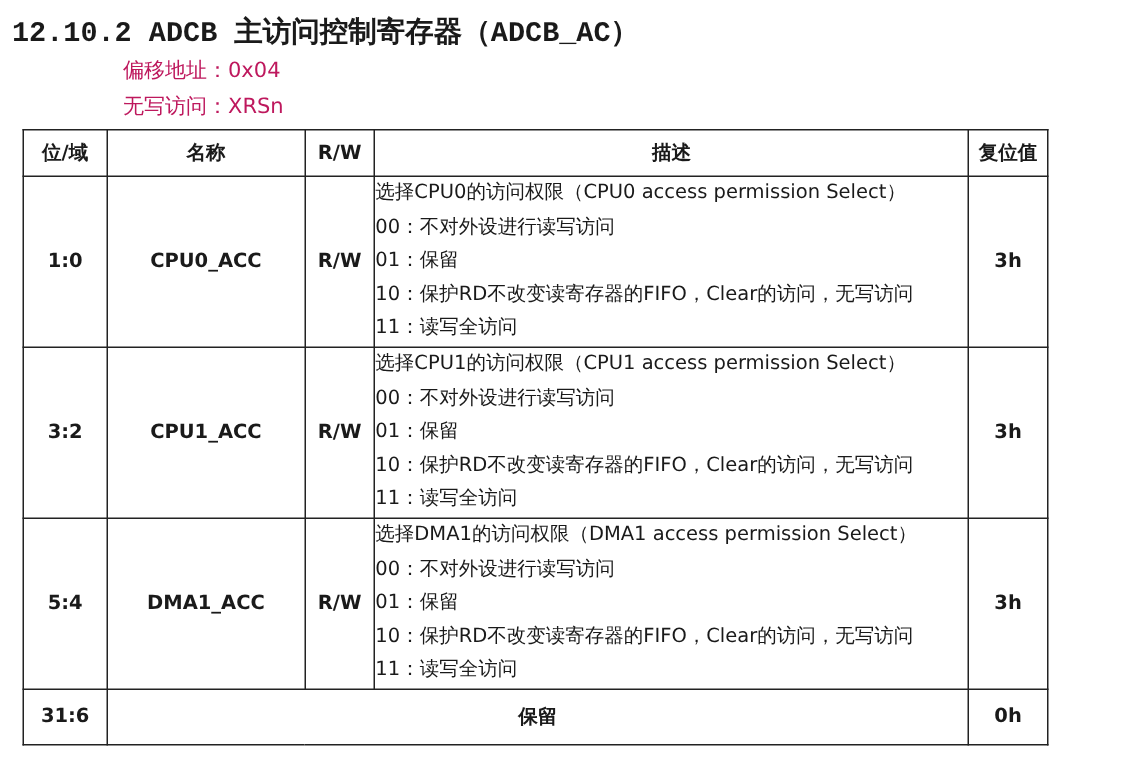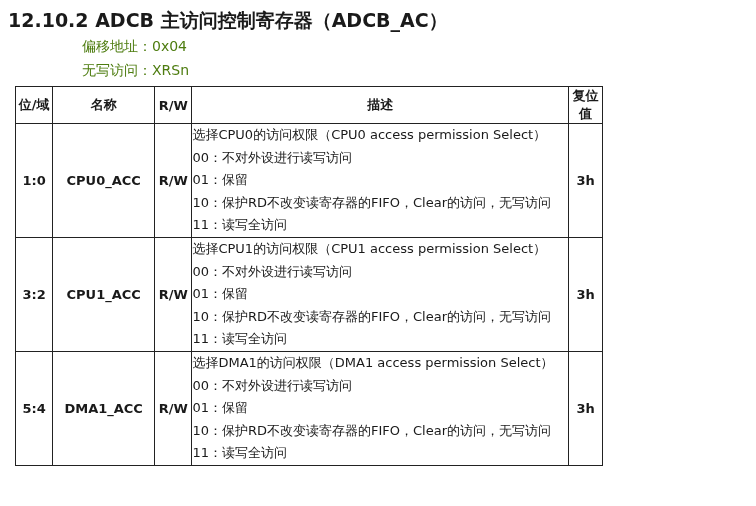--- a/index.html
+++ b/index.html
@@ -1,22 +1,22 @@
 <!DOCTYPE html>
 <html><head>
 <meta charset="utf-8">
 <style>
   html, body { margin: 0; padding: 0; background: #ffffff; }
   body { width: 756px; height: 506px; position: relative; overflow: hidden; color: #1a1a1a;
          font-family: "DejaVu Sans", "Liberation Sans", sans-serif; }
-  .title { position: absolute; left: 8px; top: 8px; font-size: 19px; font-weight: bold; letter-spacing: 0px; white-space: nowrap; }
-  .meta { position: absolute; left: 82px; font-size: 14px; white-space: nowrap; color: #4d7c0f; }
+  .title { position: absolute; left: 8px; top: 8px; font-size: 19px; font-weight: bold; letter-spacing: 0px; white-space: nowrap; font-family: Liberation Mono, monospace; }
+  .meta { position: absolute; left: 82px; font-size: 14px; white-space: nowrap; color: #be185d; }
   .meta1 { top: 38px; }
   .meta2 { top: 62px; }
-  table.reg { position: absolute; left: 15px; top: 86px; width: 588px; border-collapse: collapse; font-size: 13px; }
+  table.reg { position: absolute; left: 15px; top: 86px; width: 684px; border-collapse: collapse; font-size: 13px; }
   table.reg th, table.reg td { border: 1px solid #222; padding: 0; }
   table.reg th { height: 30px; font-weight: bold; font-size: 13px; }
   td.c { text-align: center; vertical-align: middle; font-weight: bold; }
   td.desc { padding: 3px 0 3px 6px; vertical-align: top; }
   .line { line-height: 22.6px; white-space: nowrap; font-size: 13px; }
   tr.fr td { height: 112px; }
   tr.rr td { height: 36px; }
 </style>
 </head>
 <body>
@@ -75,14 +75,19 @@
       <td class="c">R/W</td>
       <td class="desc">
         <div class="line">选择DMA1的访问权限（DMA1 access permission Select）</div>
         <div class="line">00：不对外设进行读写访问</div>
         <div class="line">01：保留</div>
         <div class="line">10：保护RD不改变读寄存器的FIFO，Clear的访问，无写访问</div>
         <div class="line">11：读写全访问</div>
       </td>
       <td class="c">3h</td>
     </tr>
+    <tr class="rr">
+      <td class="c">31:6</td>
+      <td class="c" colspan="3">保留</td>
+      <td class="c">0h</td>
+    </tr>
   </tbody>
 </table>
 
 </body></html>

